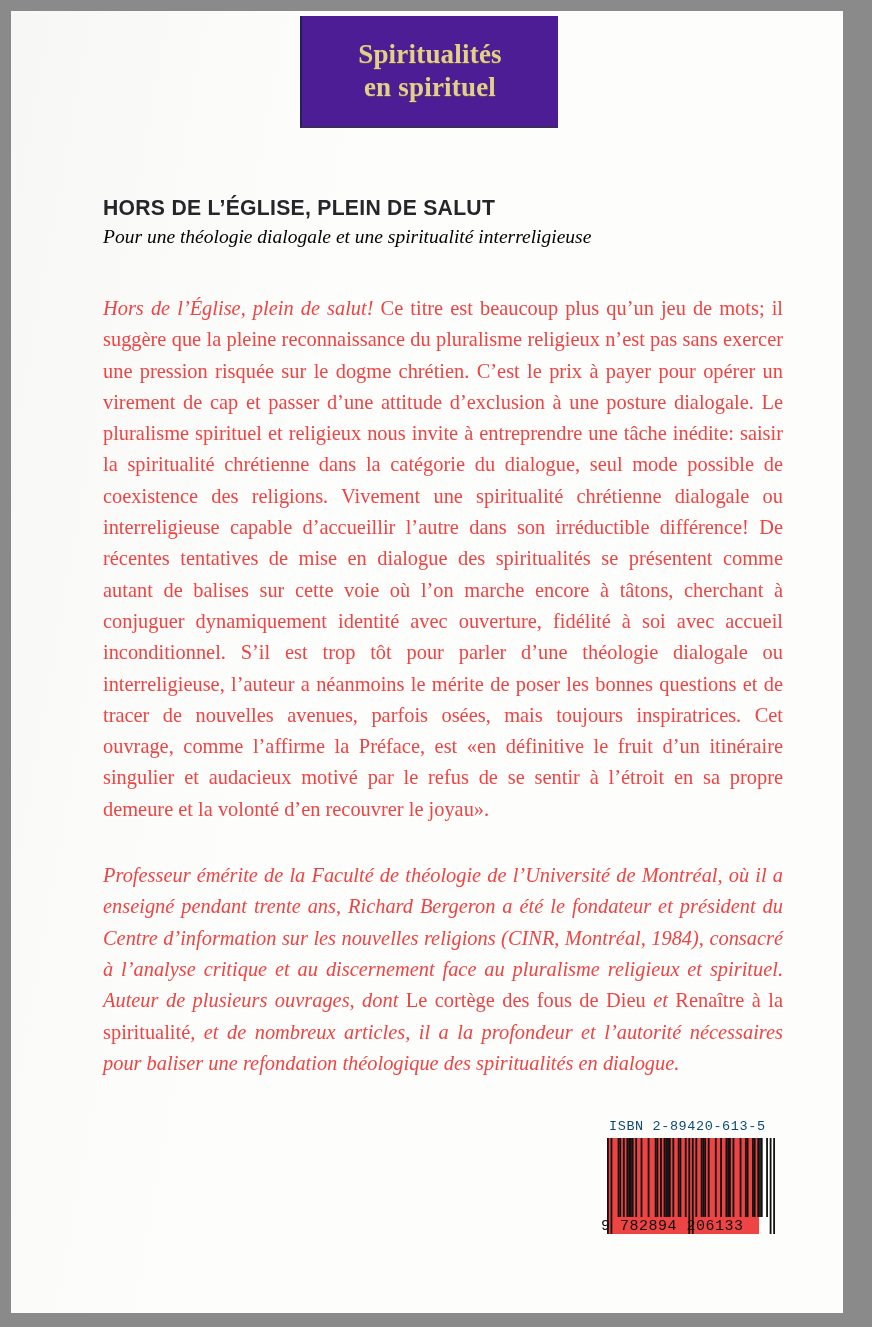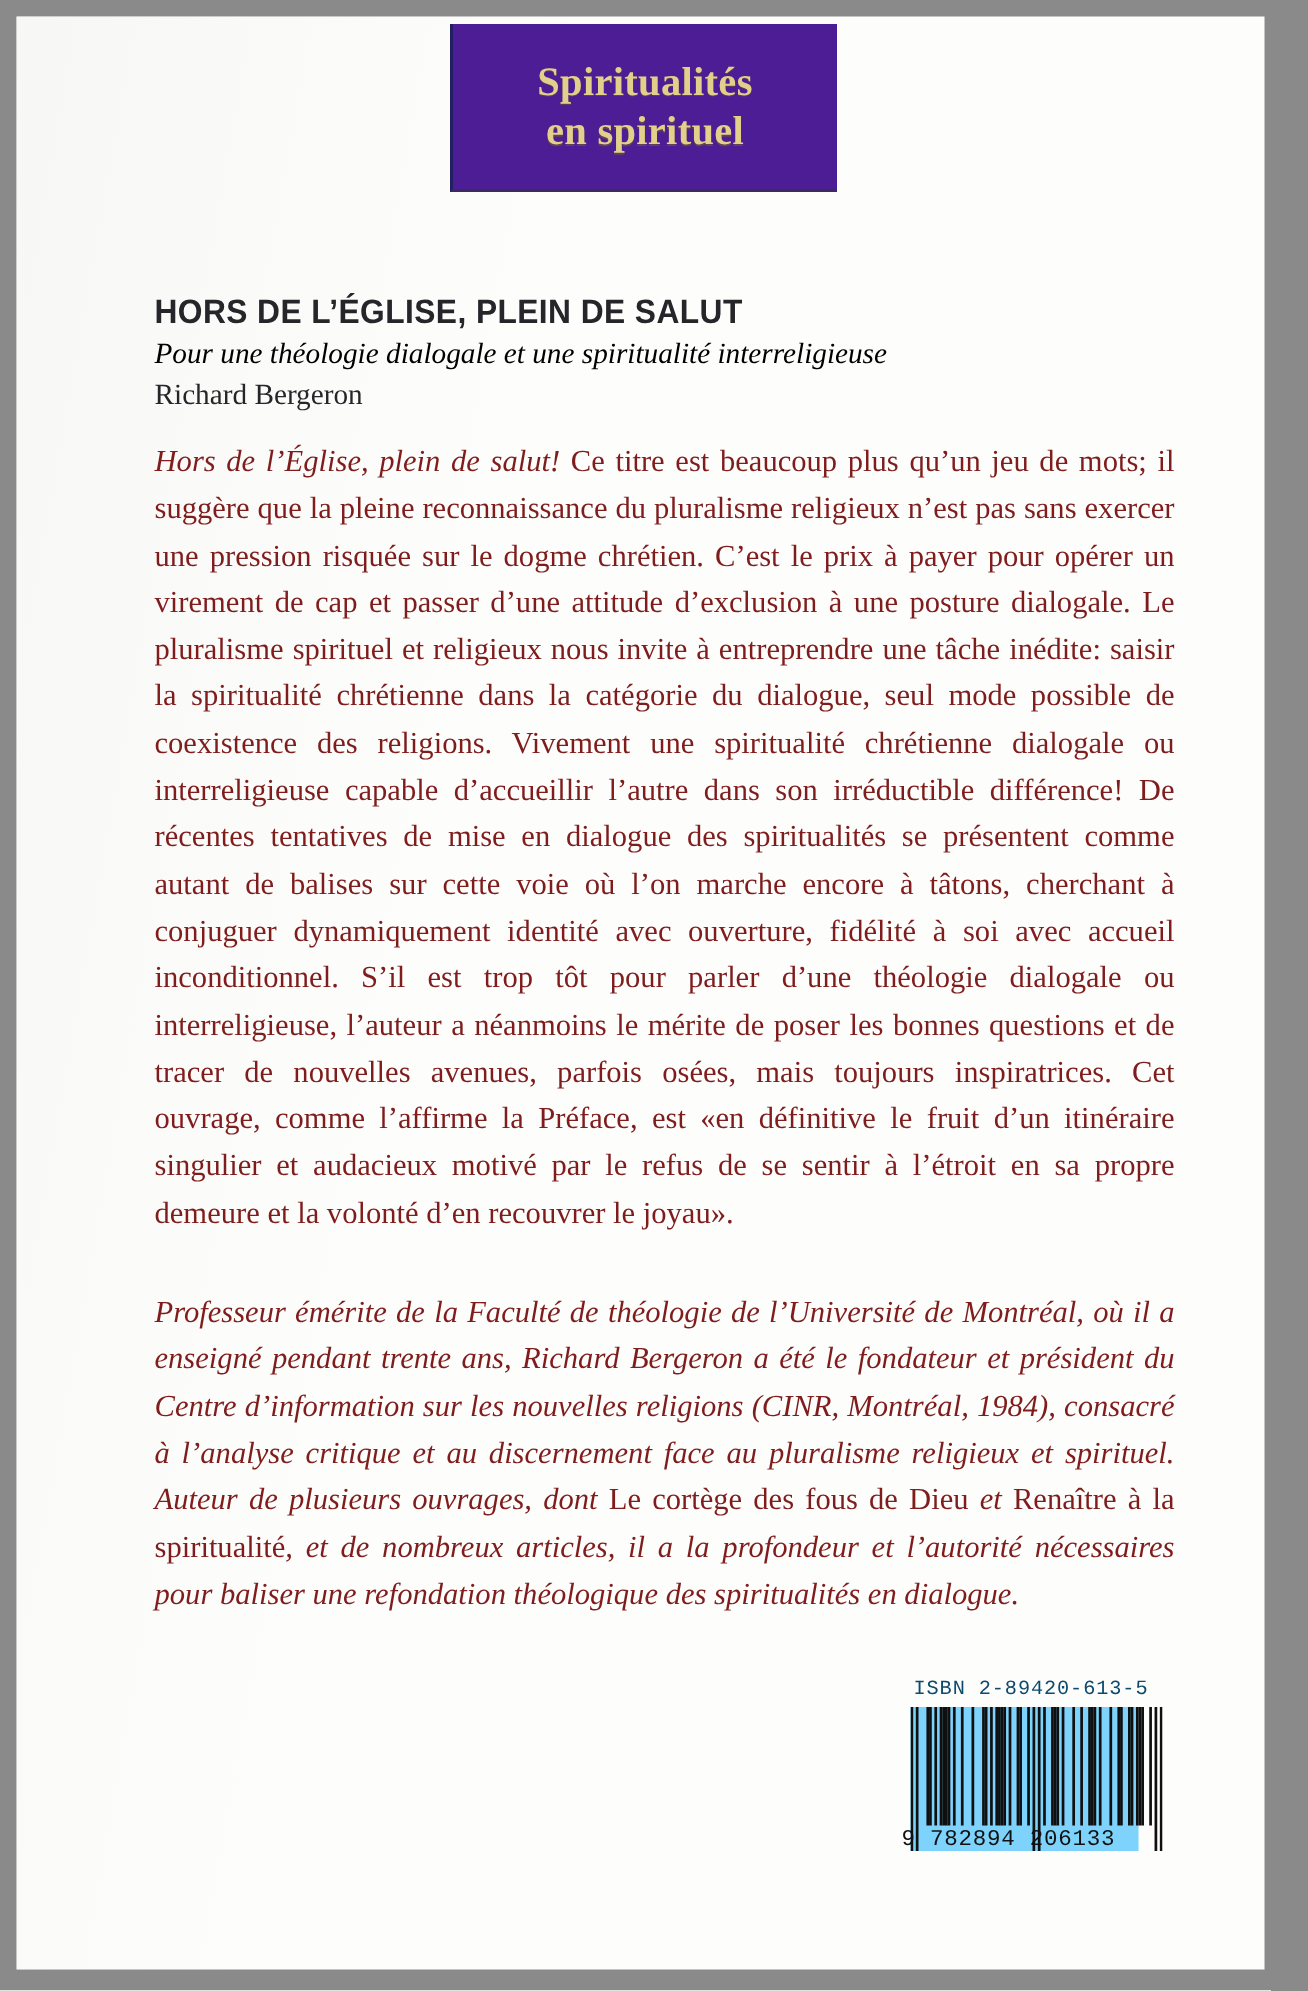--- a/index.html
+++ b/index.html
@@ -110,21 +110,21 @@
     position: absolute;
     left: 92px;
     top: 282px;
     width: 680px;
     z-index: 2;
   }
   .blurb-paragraph {
     font-family: "Liberation Serif", serif;
     font-size: 20.4px;
     line-height: 31.3px;
-    color: #7f1d1d;
+    color: #ef4444;
     text-align: justify;
     text-justify: inter-word;
     margin: 0;
     hyphens: none;
   }
   #blurb-bio {
     font-style: italic;
     margin-top: 35px;
   }
   .it { font-style: italic; }
@@ -143,21 +143,21 @@
     font-size: 13.5px;
     letter-spacing: 0.6px;
     color: #0c4a6e;
     margin: 0 0 4px 2px;
     white-space: nowrap;
   }
   #barcode-graphic {
     position: relative;
     height: 96px;
     width: 152px;
-    background: #7dd3fc;
+    background: #ef4444;
     text-decoration: underline;
   }
   #barcode-bars {
     position: absolute;
     left: 0;
     top: 0;
     height: 96px;
     width: 168px;
   }
   #ean-digits {
@@ -180,21 +180,20 @@
   <div id="cover-page">
 
     <div id="series-banner">
       <div class="series-line">Spiritualités</div>
       <div class="series-line">en spirituel</div>
     </div>
 
     <div id="title-block">
       <h1 id="book-title">HORS DE L’ÉGLISE, PLEIN DE SALUT</h1>
       <div id="book-subtitle">Pour une théologie dialogale et une spiritualité interreligieuse</div>
-      <div id="book-author">Richard Bergeron</div>
     </div>
 
     <div id="blurb-area">
 
       <p class="blurb-paragraph" id="blurb-main"><span class="it">Hors de l’Église, plein de salut!</span><span> Ce titre est beaucoup plus qu’un jeu de mots; il suggère que la pleine reconnaissance du pluralisme religieux n’est pas sans exercer une pression risquée sur le dogme chrétien. C’est le prix à payer pour opérer un virement de cap et passer d’une attitude d’exclusion à une posture dialogale. Le pluralisme spirituel et religieux nous invite à entreprendre une tâche inédite: saisir la spiritualité chrétienne dans la catégorie du dialogue, seul mode possible de coexistence des religions. Vivement une spiritualité chrétienne dialogale ou interreligieuse capable d’accueillir l’autre dans son irréductible différence! De récentes tentatives de mise en dialogue des spiritualités se présentent comme autant de balises sur cette voie où l’on marche encore à tâtons, cherchant à conjuguer dynamiquement identité avec ouverture, fidélité à soi avec accueil inconditionnel. S’il est trop tôt pour parler d’une théologie dialogale ou interreligieuse, l’auteur a néanmoins le mérite de poser les bonnes questions et de tracer de nouvelles avenues, parfois osées, mais toujours inspiratrices. Cet ouvrage, comme l’affirme la Préface, est «en définitive le fruit d’un itinéraire singulier et audacieux motivé par le refus de se sentir à l’étroit en sa propre demeure et la volonté d’en recouvrer le joyau».</span></p>
 
       <p class="blurb-paragraph" id="blurb-bio"><span>Professeur émérite de la Faculté de théologie de l’Université de Montréal, où il a enseigné pendant trente ans, Richard Bergeron a été le fondateur et président du Centre d’information sur les nouvelles religions (CINR, Montréal, 1984), consacré à l’analyse critique et au discernement face au pluralisme religieux et spirituel. Auteur de plusieurs ouvrages, dont </span><span class="rm">Le cortège des fous de Dieu</span><span> et </span><span class="rm">Renaître à la spiritualité</span><span>, et de nombreux articles, il a la profondeur et l’autorité nécessaires pour baliser une refondation théologique des spiritualités en dialogue.</span></p>
     </div>
 
     <div id="isbn-block">

